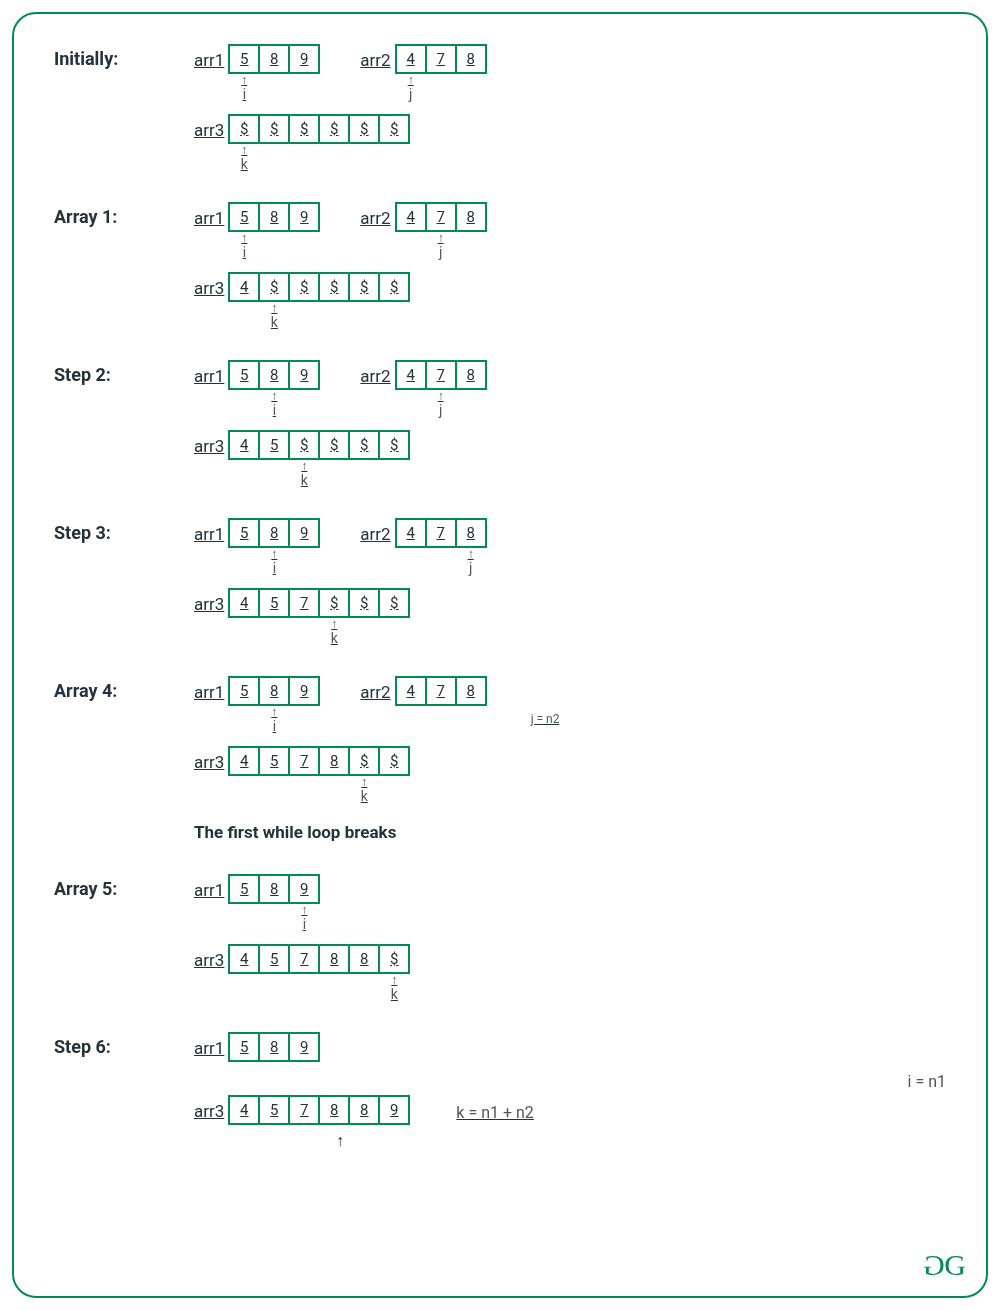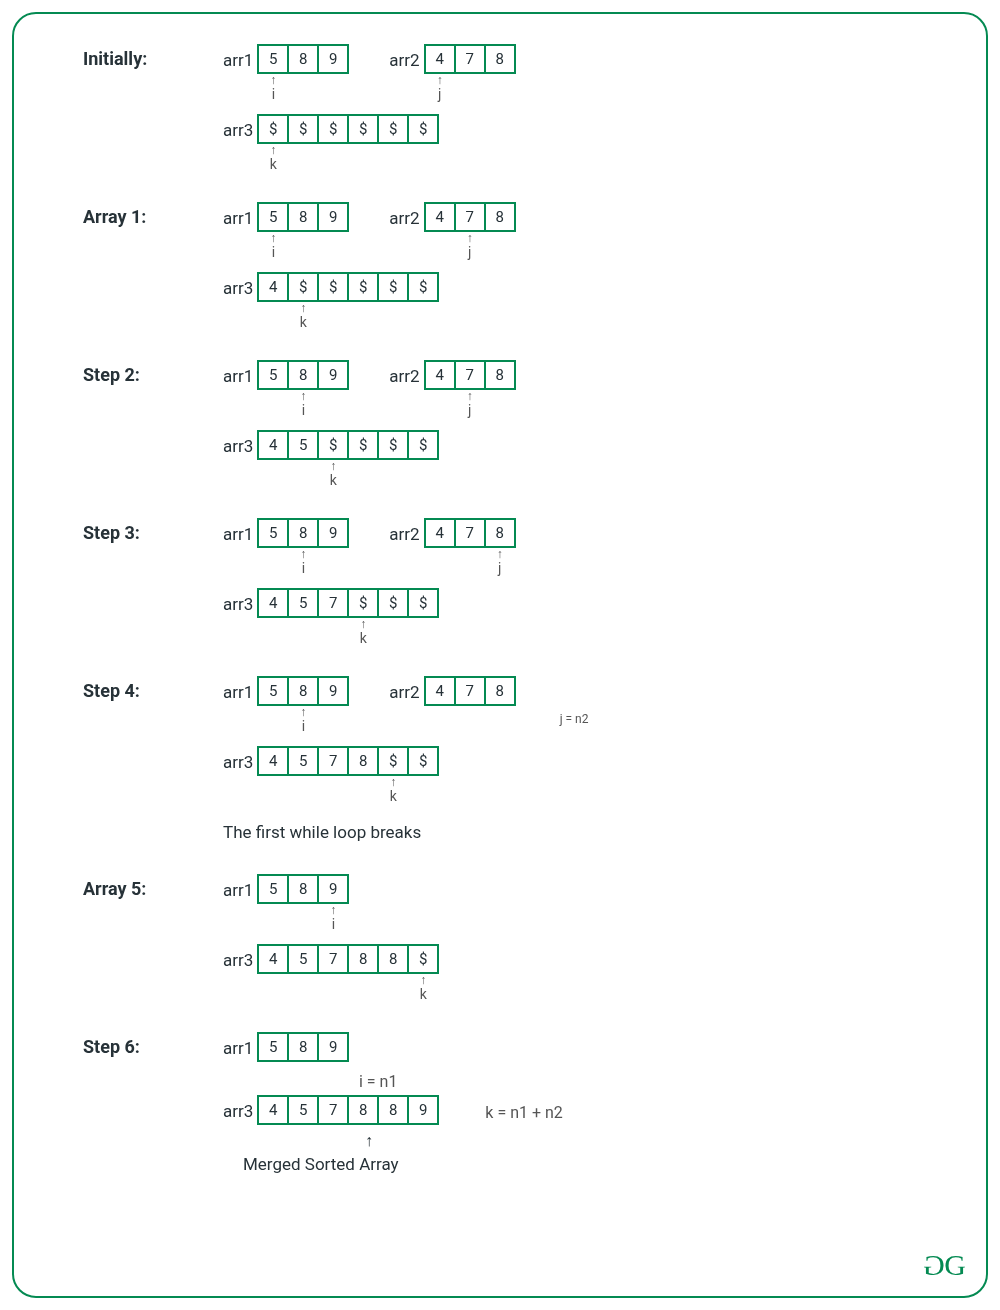--- a/index.html
+++ b/index.html
@@ -15,35 +15,35 @@
     border-radius: 24px;
     padding: 30px 40px 20px 40px;
     position: relative;
     color: #273238;
   }
   .step-block { margin-bottom: 22px; }
   .row {
     display: flex;
     align-items: flex-start;
     margin-bottom: 4px;
-    margin-left: 29px;
   }
   .label-col {
     width: 140px;
     font-weight: 700;
     font-size: 18px;
     color: #273238;
     padding-top: 4px;
   }
   .content-col { flex: 1; }
   .arr-line {
     display: flex;
     align-items: flex-start;
     gap: 40px;
     margin-bottom: 6px;
+    text-decoration: underline;
   }
   .arr-group {
     display: flex;
     align-items: flex-start;
   }
   .arr-name {
     font-size: 17px;
     color: #273238;
     padding-top: 6px;
     padding-right: 4px;
@@ -83,20 +83,21 @@
     font-size: 12px;
     line-height: 1;
     color: #555;
   }
   .ptr-label { font-size: 14px; color: #555; margin-top: 1px; }
   .note-text {
     font-size: 17px;
     color: #273238;
     margin: 6px 0 2px 0;
     max-width: 420px;
+    font-weight: bold;
   }
   .side-note {
     font-size: 12px;
     color: #555;
     padding-top: 36px;
     padding-left: 4px;
   }
   .under-note {
     font-size: 16px;
     color: #555;
@@ -427,21 +428,21 @@
                     <div class="ptr-slot"></div>
                   </div>
                 </div>
               </div>
             </div>
           </div>
         </div>
       </div>
       <div class="step-block">
         <div class="row">
-          <div class="label-col">Step 4:</div>
+          <div class="label-col">Array 4:</div>
           <div class="content-col">
             <div class="arr-line">
               <div class="arr-group">
                 <div class="arr-name">arr1</div>
                 <div class="cells-wrap">
                   <div class="cells">
                     <div class="cell">5</div>
                     <div class="cell">8</div>
                     <div class="cell">9</div>
                   </div>
@@ -577,21 +578,21 @@
                 <div class="arr-name">arr1</div>
                 <div class="cells-wrap">
                   <div class="cells">
                     <div class="cell">5</div>
                     <div class="cell">8</div>
                     <div class="cell">9</div>
                   </div>
                 </div>
               </div>
             </div>
-            <div class="under-note" style="padding-left: 136px;">i = n1</div>
+            <div class="under-note" style="padding-left: 136px; text-align: right;">i = n1</div>
           </div>
         </div>
         <div class="row">
           <div class="label-col"></div>
           <div class="content-col">
             <div class="arr-line">
               <div class="arr-group">
                 <div class="arr-name">arr3</div>
                 <div class="cells-wrap">
                   <div class="cells">
@@ -610,19 +611,18 @@
               <div style="width: 40px;"></div>
               <div class="merged-arrow-col" style="margin-left: 0px;"></div>
               <div class="merged-arrow-col" style="margin-left: -2px;"></div>
               <div class="merged-arrow-col" style="margin-left: -2px;"></div>
               <div class="merged-arrow-col" style="margin-left: -2px;">
                 <div class="merged-arrow">↑</div>
               </div>
               <div class="merged-arrow-col" style="margin-left: -2px;"></div>
               <div class="merged-arrow-col" style="margin-left: -2px;"></div>
             </div>
-            <div class="merged-label" style="padding-left: 20px;">Merged Sorted Array</div>
           </div>
         </div>
       </div>
     </div>
   <div class="logo"><span class="flip">G</span>G</div>
 </div>
 
 </body></html>

